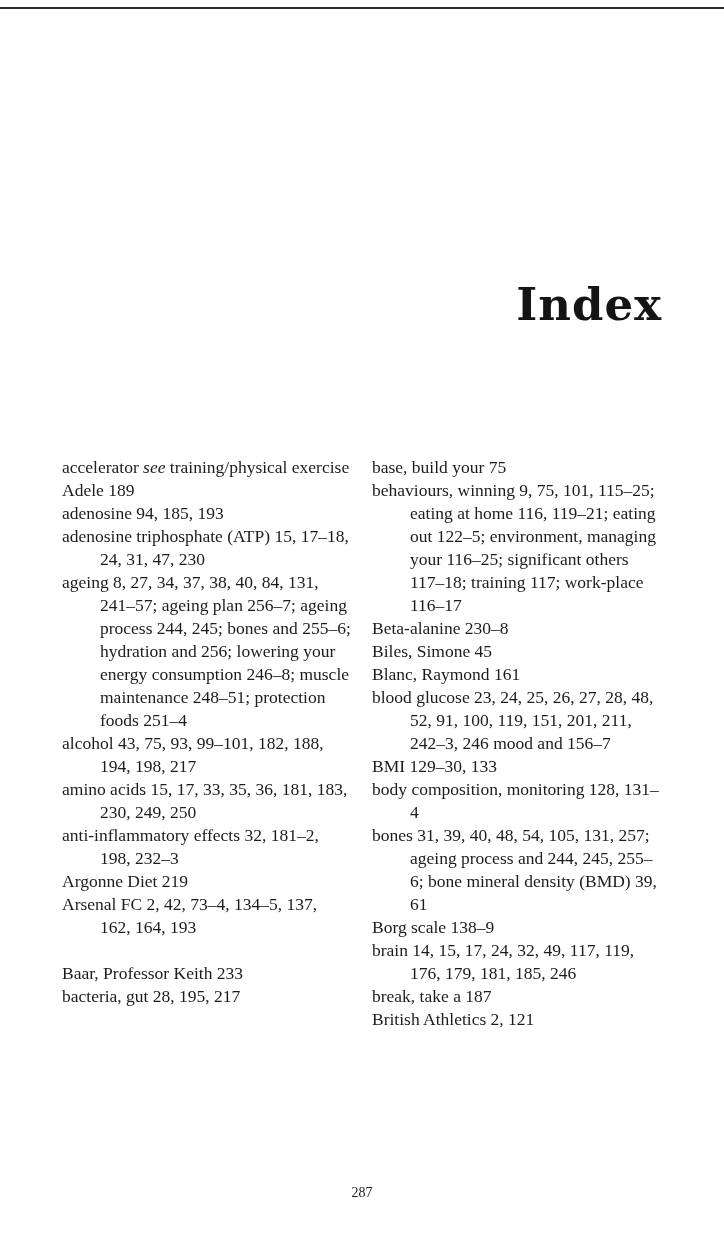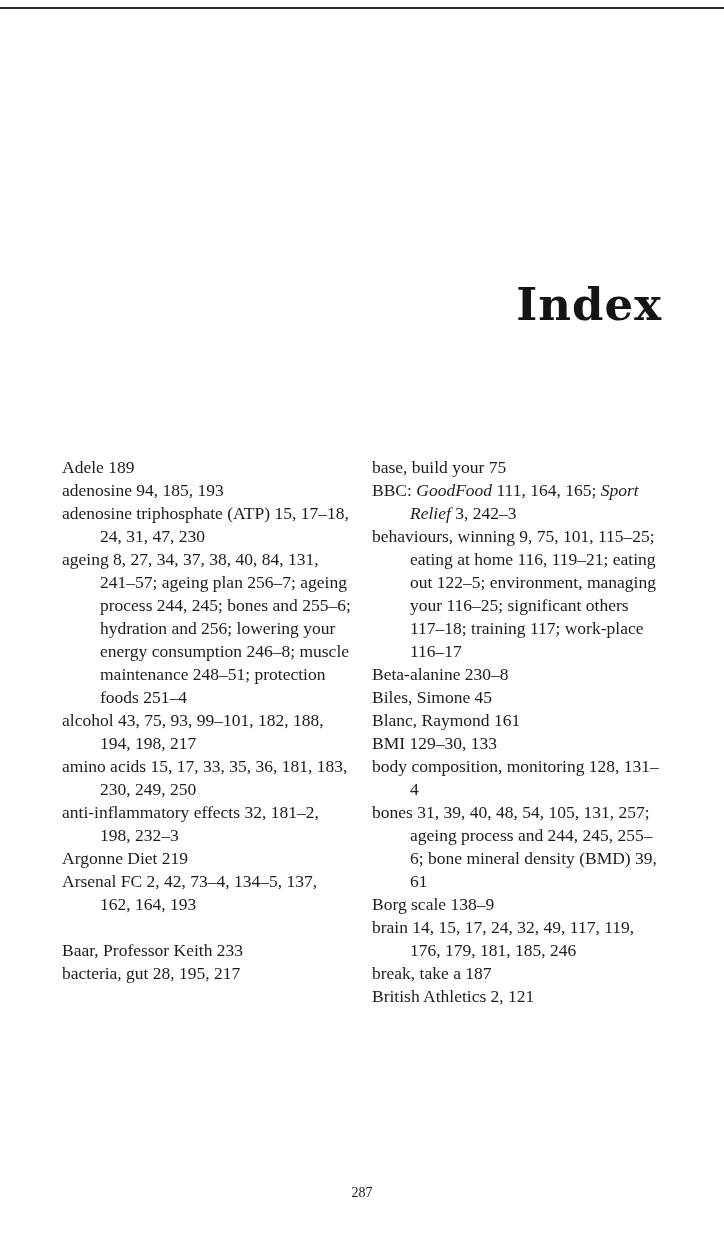--- a/index.html
+++ b/index.html
@@ -73,40 +73,41 @@
   }
 </style>
 </head>
 <body>
 
 <div class="page">
   <div class="top-rule"></div>
   <h1 class="title">Index</h1>
   <div class="columns">
     <div class="col" id="col-left">
+        <p class="entry">accelerator <i>see</i> training/physical exercise</p>
         <p class="entry">Adele 189</p>
         <p class="entry">adenosine 94, 185, 193</p>
         <p class="entry">adenosine triphosphate (ATP) 15, 17–18, 24, 31, 47, 230</p>
         <p class="entry">ageing 8, 27, 34, 37, 38, 40, 84, 131, 241–57; ageing plan 256–7; ageing process 244, 245; bones and 255–6; hydration and 256; lowering your energy consumption 246–8; muscle maintenance 248–51; protection foods 251–4</p>
         <p class="entry">alcohol 43, 75, 93, 99–101, 182, 188, 194, 198, 217</p>
         <p class="entry">amino acids 15, 17, 33, 35, 36, 181, 183, 230, 249, 250</p>
         <p class="entry">anti-inflammatory effects 32, 181–2, 198, 232–3</p>
         <p class="entry">Argonne Diet 219</p>
         <p class="entry">Arsenal FC 2, 42, 73–4, 134–5, 137, 162, 164, 193</p>
         <div class="spacer"></div>
         <p class="entry">Baar, Professor Keith 233</p>
         <p class="entry">bacteria, gut 28, 195, 217</p>
       </div>
     <div class="col" id="col-right">
         <p class="entry">base, build your 75</p>
-        <p class="entry">BBC: <i>GoodFood</i> 111, 164, 165; <i>Sport Relief</i> 3, 242–3</p>
         <p class="entry">behaviours, winning 9, 75, 101, 115–25; eating at home 116, 119–21; eating out 122–5; environment, managing your 116–25; significant others 117–18; training 117; work-place 116–17</p>
         <p class="entry">Beta-alanine 230–8</p>
         <p class="entry">Biles, Simone 45</p>
         <p class="entry">Blanc, Raymond 161</p>
+        <p class="entry">blood glucose 23, 24, 25, 26, 27, 28, 48, 52, 91, 100, 119, 151, 201, 211, 242–3, 246 mood and 156–7</p>
         <p class="entry">BMI 129–30, 133</p>
         <p class="entry">body composition, monitoring 128, 131–4</p>
         <p class="entry">bones 31, 39, 40, 48, 54, 105, 131, 257; ageing process and 244, 245, 255–6; bone mineral density (BMD) 39, 61</p>
         <p class="entry">Borg scale 138–9</p>
         <p class="entry">brain 14, 15, 17, 24, 32, 49, 117, 119, 176, 179, 181, 185, 246</p>
         <p class="entry">break, take a 187</p>
         <p class="entry">British Athletics 2, 121</p>
       </div>
   </div>
   <div class="folio">287</div>

